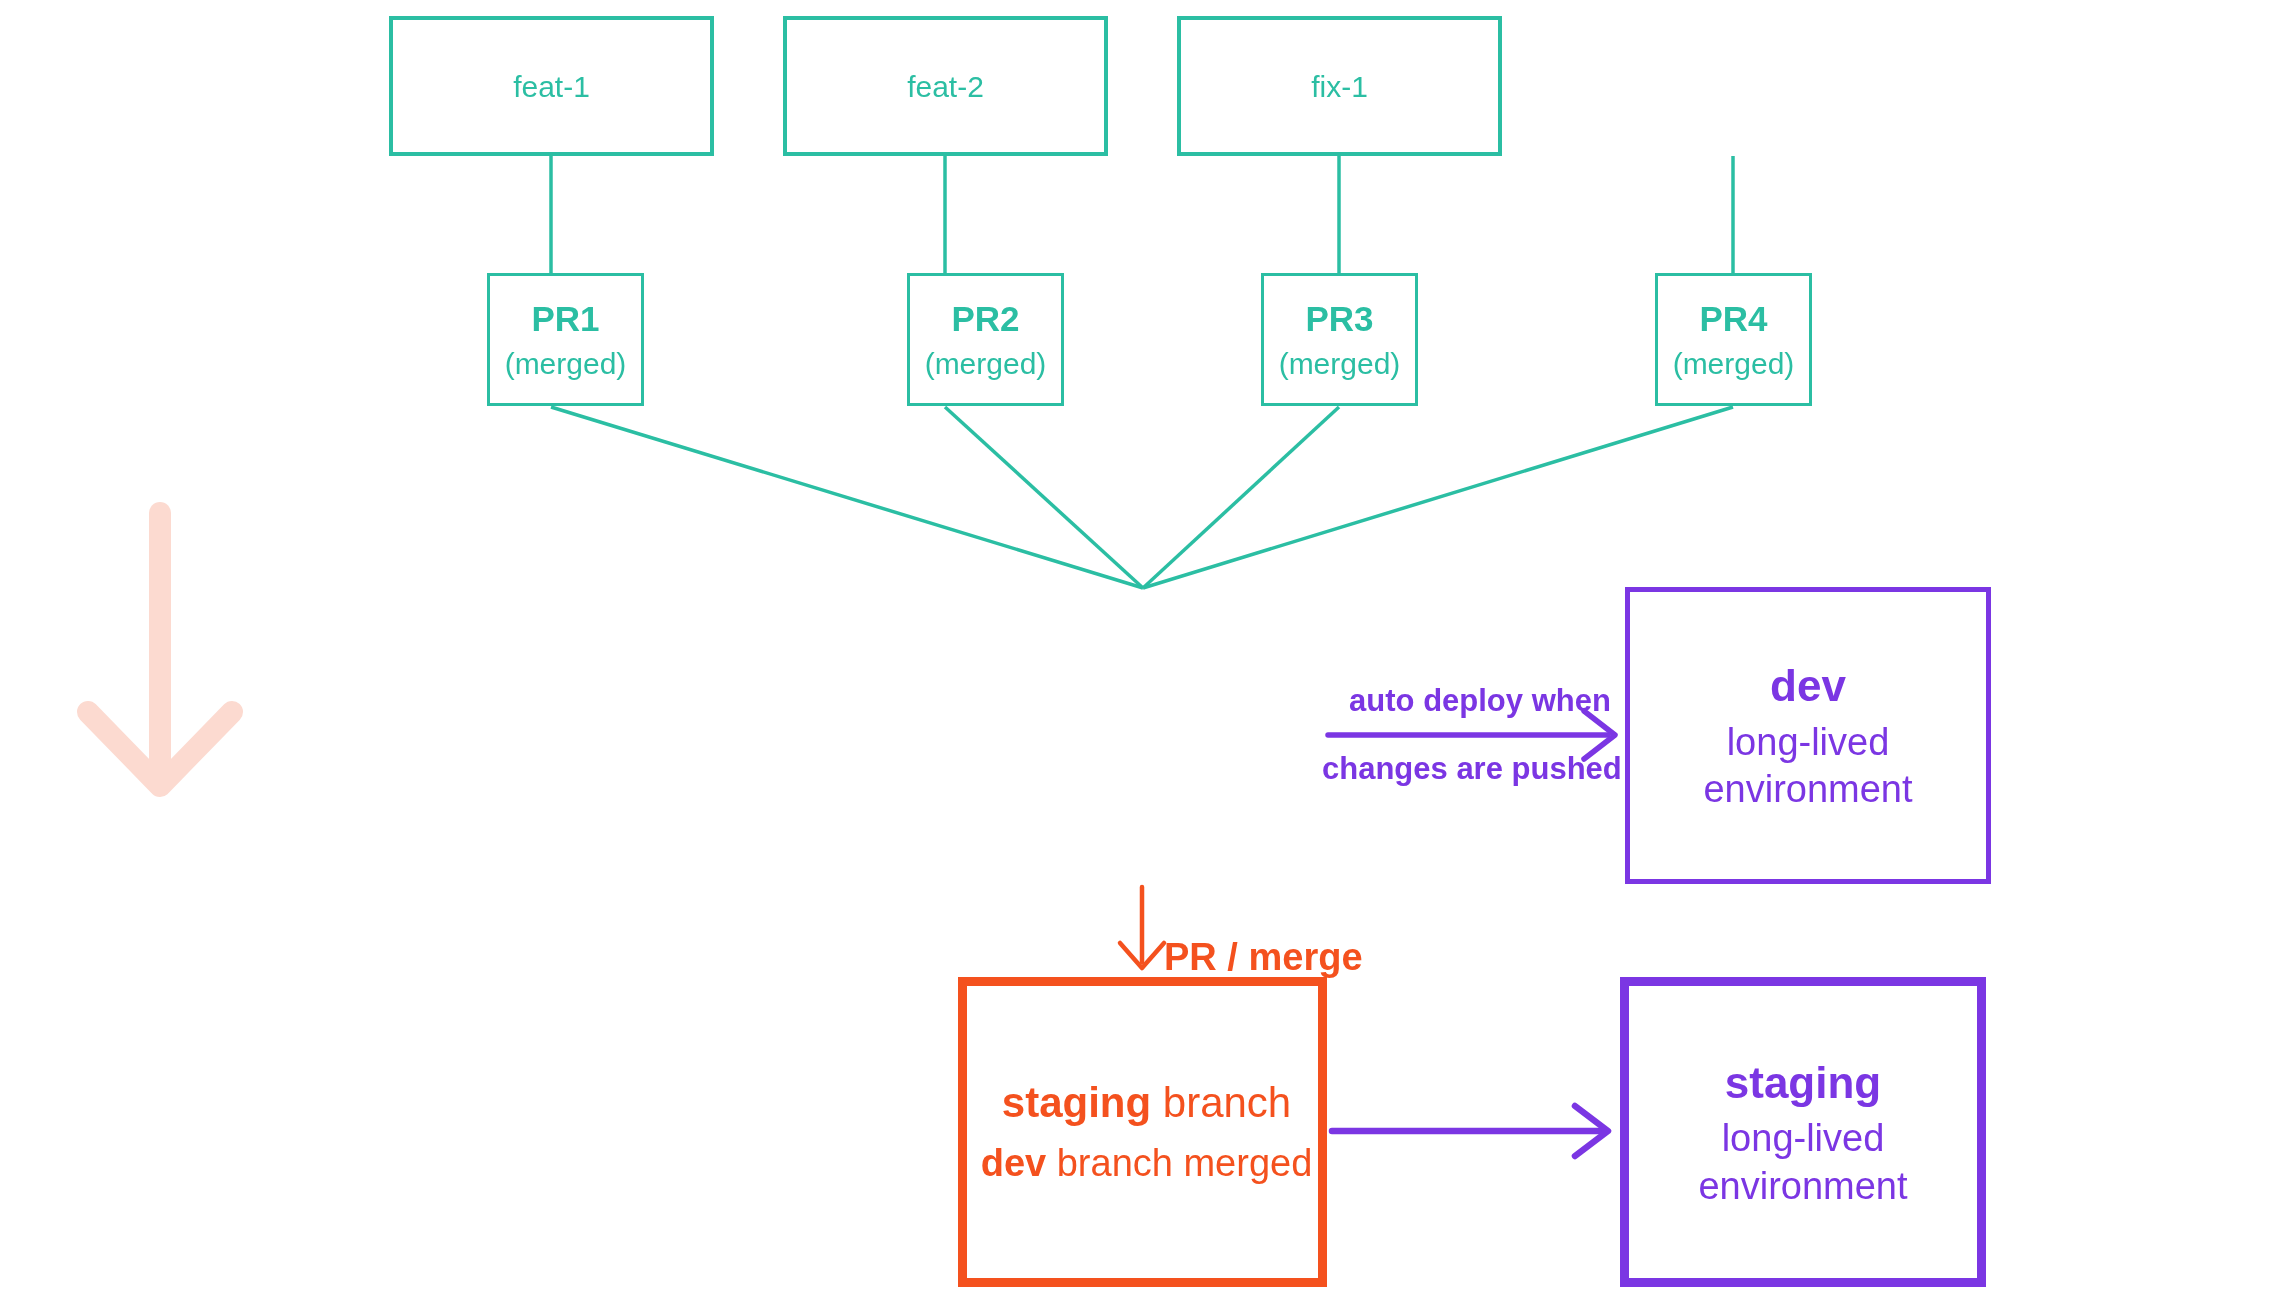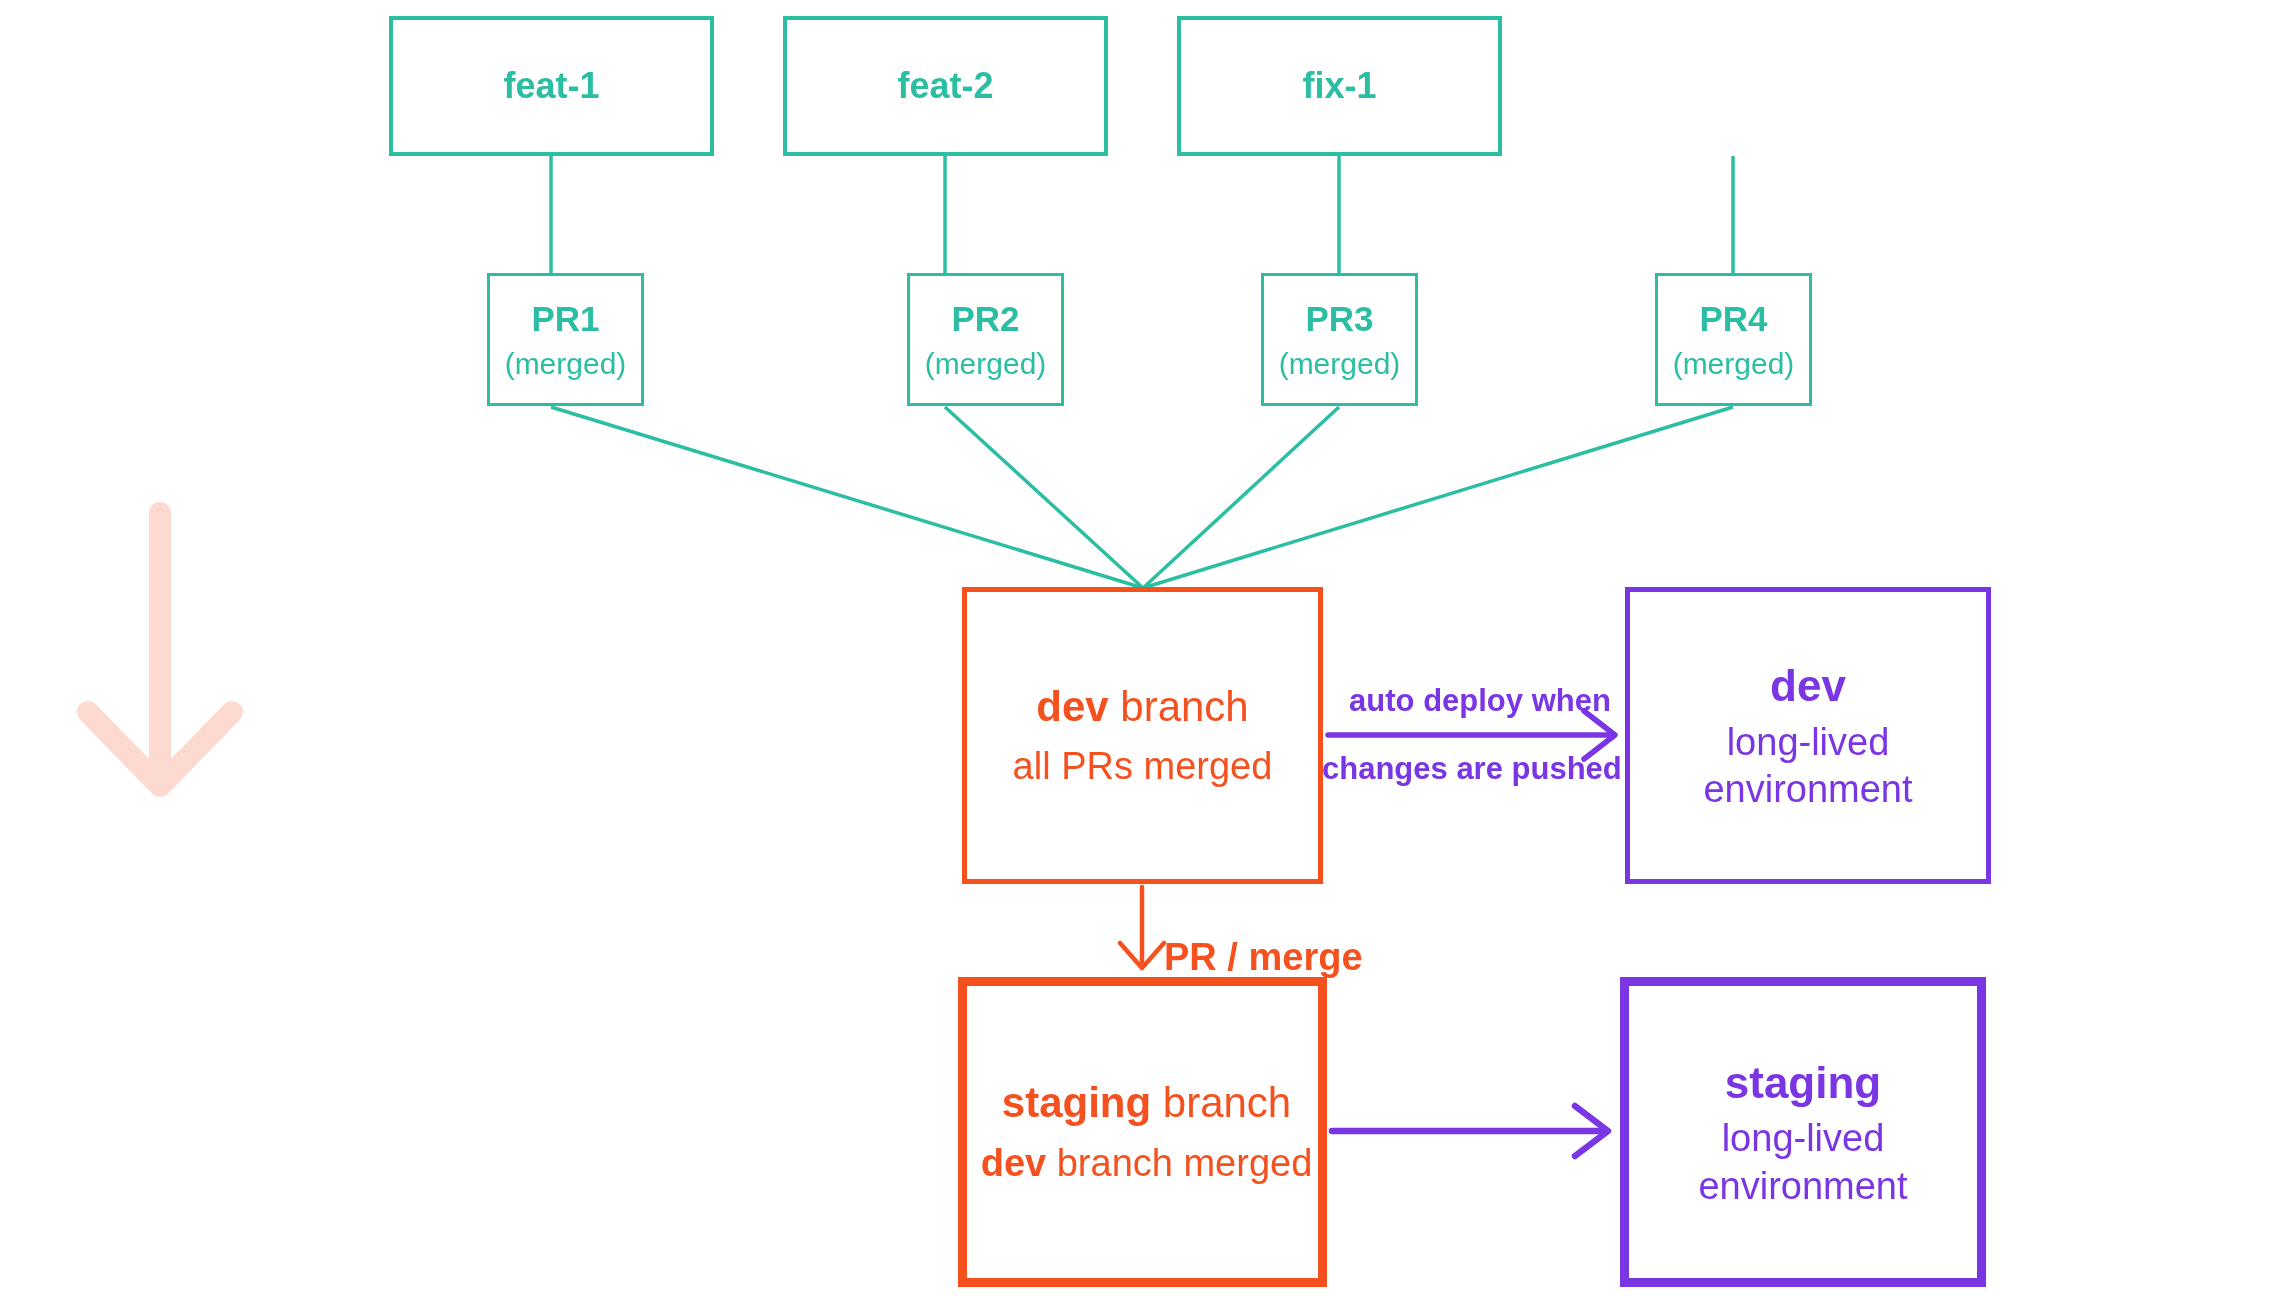--- a/index.html
+++ b/index.html
@@ -34,21 +34,21 @@
   .devbranch-box{border:5px solid var(--orange);color:var(--orange);}
   .devenv-box{border:5px solid var(--purple);color:var(--purple);}
   .stagingbranch-box{border:9px solid var(--orange);color:var(--orange);padding-left:8px;}
   .stagingenv-box{border:9px solid var(--purple);color:var(--purple);}
 
   
   .n-feat0{left:389px;top:16px;width:325px;height:140px;}
   .n-feat1{left:783px;top:16px;width:325px;height:140px;}
   .n-feat2{left:1177px;top:16px;width:325px;height:140px;}
   .n-feat3{left:1571px;top:16px;width:325px;height:140px;}
-  .feat-box .label{font-size:36px;font-weight:700;text-align:center;}
+  .feat-box .label{font-size:30px;font-weight:400;text-align:center;}
 
   
   .n-pr0{left:473px;top:273px;width:157px;height:133px;margin-left:14px;}
   .n-pr1{left:867px;top:273px;width:157px;height:133px;margin-left:40px;}
   .n-pr2{left:1261px;top:273px;width:157px;height:133px;}
   .n-pr3{left:1655px;top:273px;width:157px;height:133px;}
   .pr-box .label{font-size:35px;font-weight:700;}
   .pr-box .status{font-size:30px;font-weight:400;margin-top:2px;}
 
   
@@ -134,24 +134,20 @@
   </div>
   <div class="box pr-box n-pr2">
     <span class="label">PR3</span>
     <span class="status">(merged)</span>
   </div>
   <div class="box pr-box n-pr3">
     <span class="label">PR4</span>
     <span class="status">(merged)</span>
   </div>
 
-  <div class="box devbranch-box n-devbranch">
-    <div class="branch-title"><span class="bold">dev</span><span class="rest"> branch</span></div>
-    <div class="branch-sub">all PRs merged</div>
-  </div>
 
   <div class="box devenv-box n-devenv">
     <div class="env-title">dev</div>
     <div class="env-line">long-lived</div>
     <div class="env-line">environment</div>
   </div>
 
   <div class="box stagingbranch-box n-stagingbranch">
     <div class="branch-title"><span class="bold">staging</span><span class="rest"> branch</span></div>
     <div class="branch-sub"><span class="bold">dev</span><span> branch merged</span></div>

